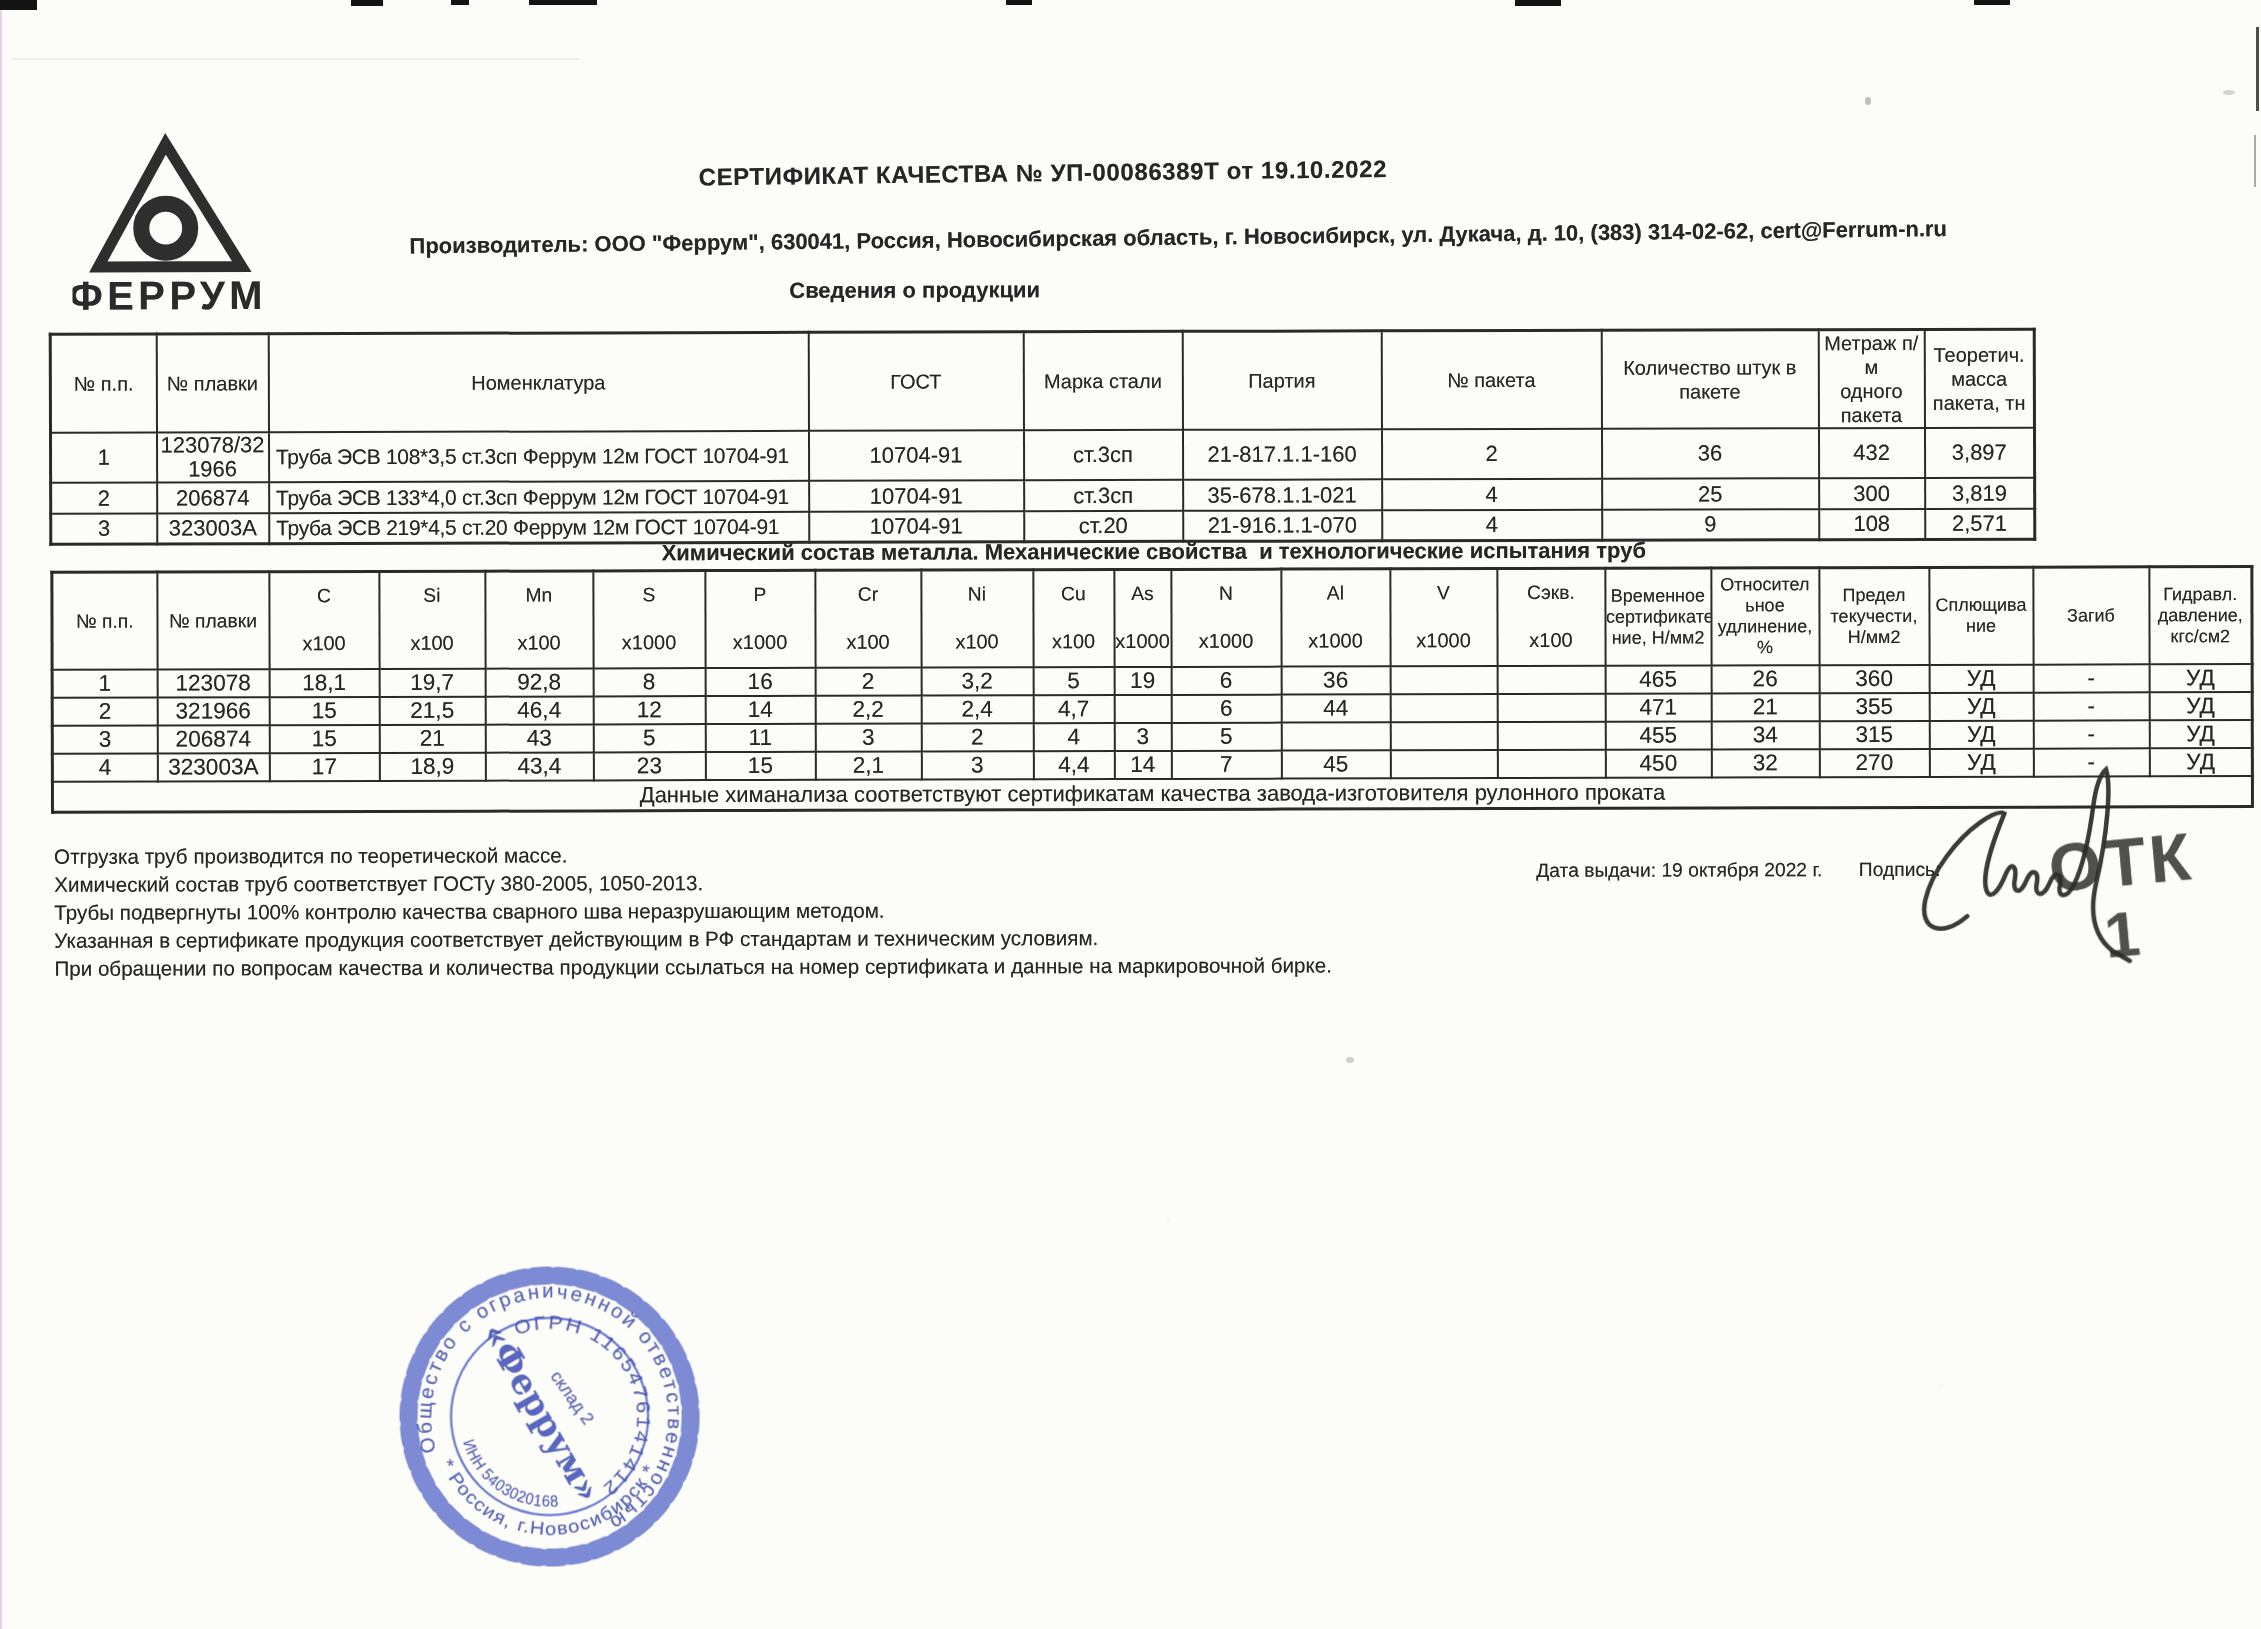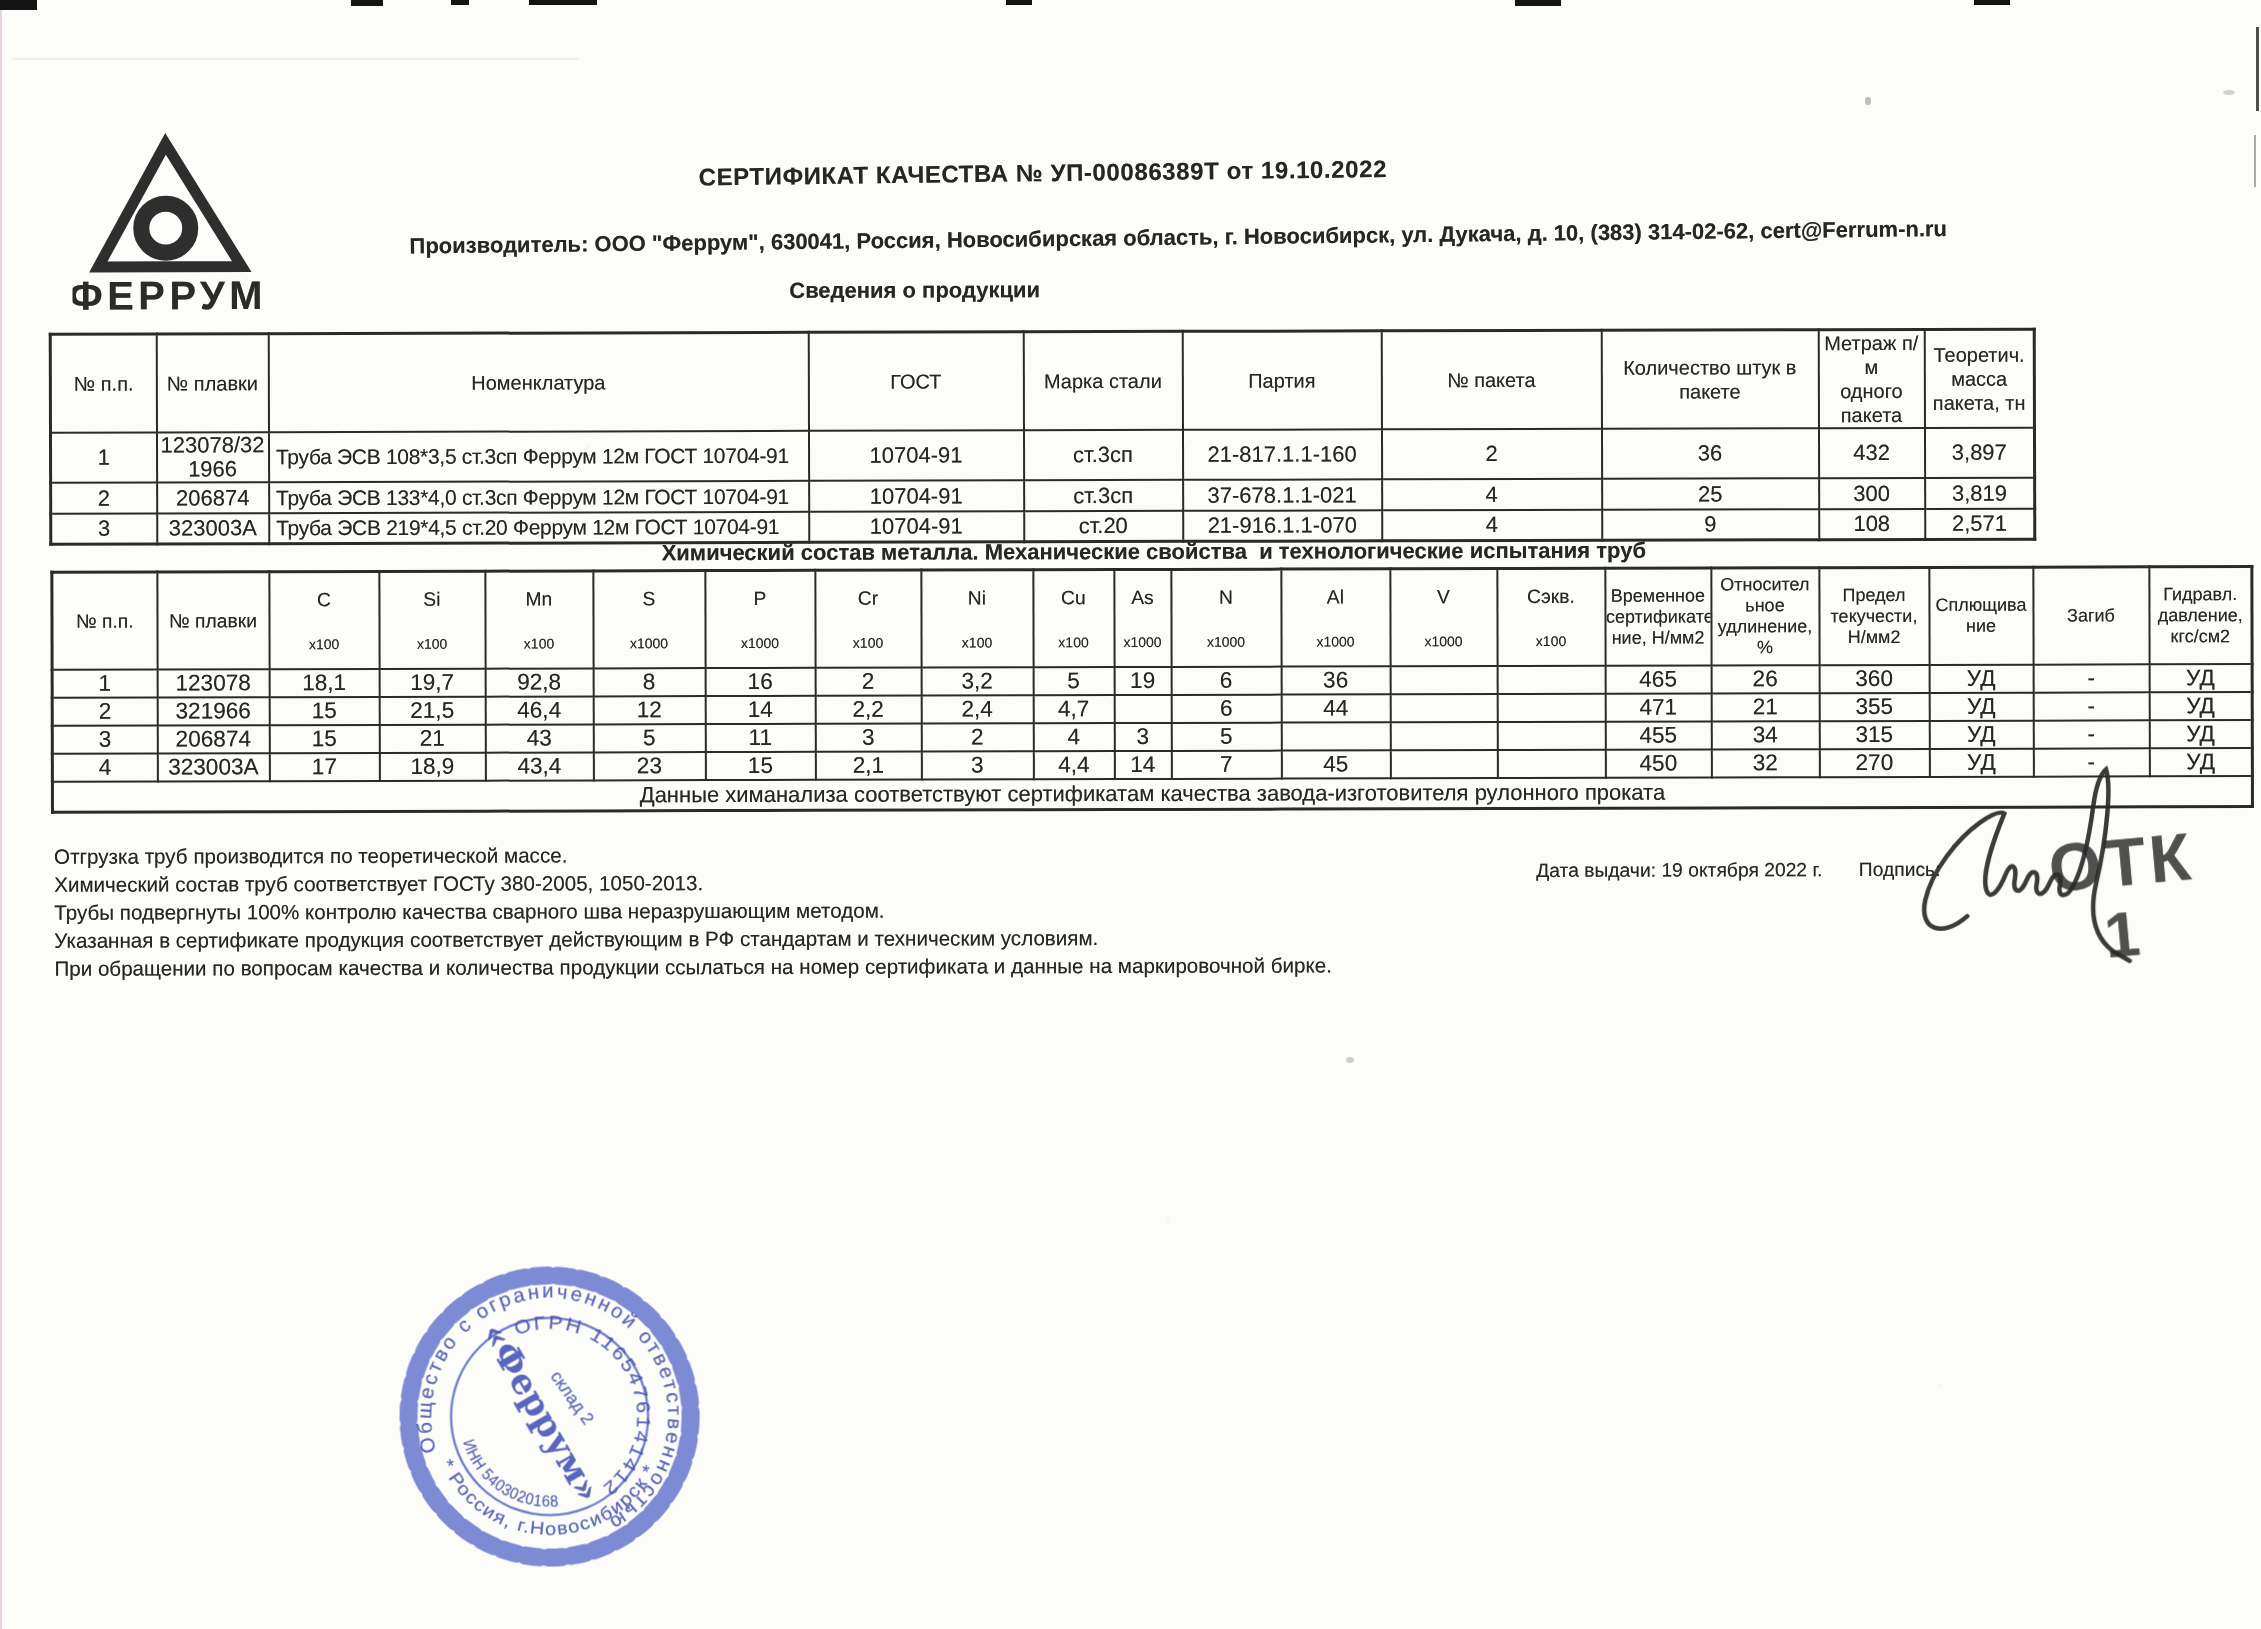--- a/index.html
+++ b/index.html
@@ -31,21 +31,21 @@
   th,td{border:2.6px solid #2a2a2a;text-align:center;vertical-align:middle;padding:0;overflow:hidden;}
   th{font-weight:normal;white-space:pre-line;}
   .t1{left:50px;top:330px;width:1983px;}
   .t1 th{font-size:20px;line-height:24px;}
   .t1 td{font-size:22px;}
   .t1 td.nom{text-align:left;padding-left:6.4px;font-size:21px;letter-spacing:-0.3px;white-space:nowrap;}
   .t1 td.wrapcell{overflow-wrap:anywhere;line-height:24px;}
   .t2{left:51px;top:568px;width:2199px;}
   .t2 th .el{display:block;font-size:19.3px;line-height:21px;white-space:pre-line;}
   .t2 th.c-mech .el{font-size:18px;line-height:21px;}
-  .t2 th .mult{display:block;font-size:14px;margin-top:26px;}
+  .t2 th .mult{display:block;font-size:20px;margin-top:26px;}
   .t2 th .mult:empty{display:none;}
   .t2 td{font-size:22.6px;}
   .t2 td.foot{font-size:22px;border:2.6px solid #2a2a2a;}
 
   
   .notes{position:absolute;left:54px;top:840px;font-size:20.6px;line-height:28px;white-space:nowrap;}
   .dateline{position:absolute;left:1536px;top:861px;font-size:19.3px;white-space:nowrap;}
   .dateline .siglabel{margin-left:31px;}
 
   
@@ -118,21 +118,21 @@
         <td>36</td>
         <td>432</td>
         <td>3,897</td>
       </tr>
       <tr style="height:31px">
         <td>2</td>
         <td>206874</td>
         <td class="nom">Труба ЭСВ 133*4,0 ст.3сп Феррум 12м ГОСТ 10704-91</td>
         <td>10704-91</td>
         <td>ст.3сп</td>
-        <td>37-678.1.1-021</td>
+        <td>35-678.1.1-021</td>
         <td>4</td>
         <td>25</td>
         <td>300</td>
         <td>3,819</td>
       </tr>
       <tr style="height:30px">
         <td>3</td>
         <td>323003А</td>
         <td class="nom">Труба ЭСВ 219*4,5 ст.20 Феррум 12м ГОСТ 10704-91</td>
         <td>10704-91</td>

